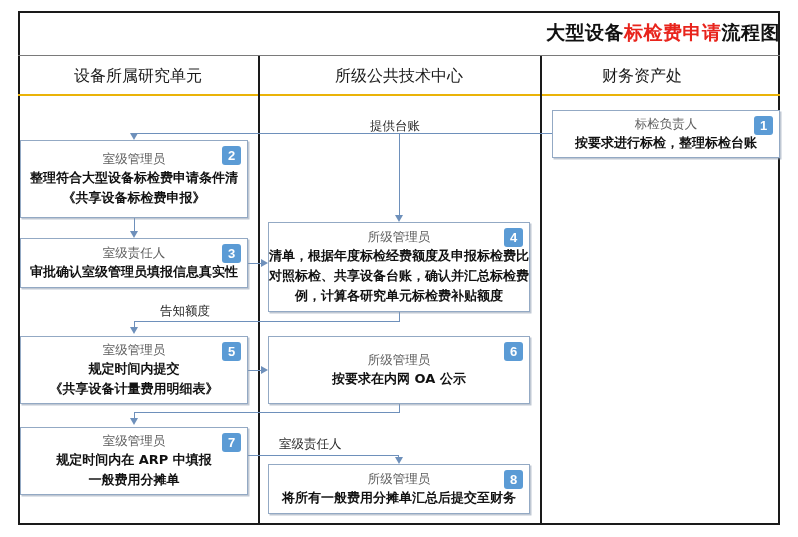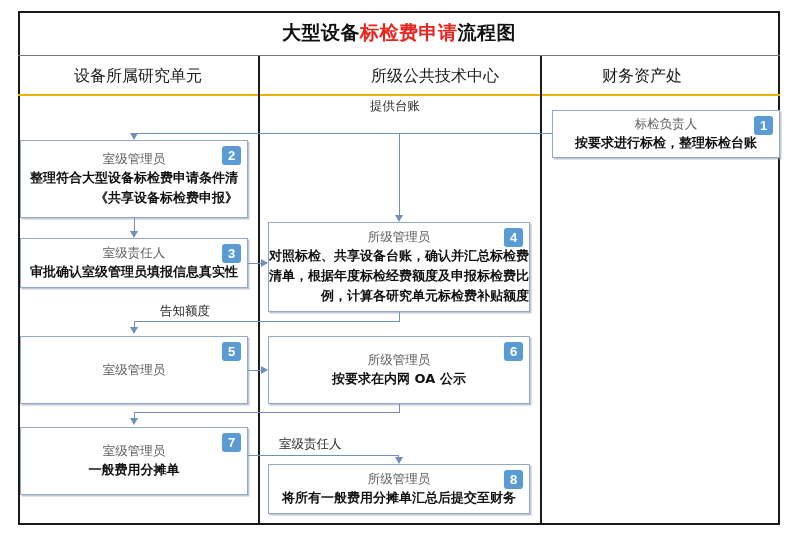--- a/index.html
+++ b/index.html
@@ -32,21 +32,21 @@
   .title-row {
     position: absolute;
     left: 18px;
     top: 11px;
     width: 762px;
     height: 45px;
     box-sizing: border-box;
     border-bottom: 1px solid #7a7a7a;
     display: flex;
     align-items: center;
-    justify-content: center;
+    justify-content: flex-end;
   }
   .title-text {
     font-size: 19px;
     font-weight: bold;
     color: #111111;
     letter-spacing: 0.5px;
     white-space: nowrap;
   }
   .title-text .hl { color: #e8241c; }
 
@@ -64,21 +64,21 @@
     top: 0;
     height: 40px;
     display: flex;
     align-items: center;
     justify-content: center;
     font-size: 16px;
     color: #1a1a1a;
     white-space: nowrap;
   }
   .hc1 { left: 0px;   width: 240px; }
-  .hc2 { left: 240px; width: 282px; padding-left: 36px; }
+  .hc2 { left: 240px; width: 282px; }
   .hc3 { left: 522px; width: 204px; }
 
   
   .lane-div {
     position: absolute;
     top: 56px;
     width: 2px;
     height: 469px;
     background: #1a1a1a;
   }
@@ -103,21 +103,21 @@
     color: #5e5e5e;
     line-height: 1.45;
     text-align: right;
     white-space: nowrap;
   }
   .pbox .body {
     font-size: 13px;
     font-weight: bold;
     color: #111111;
     line-height: 1.55;
-    text-align: right;
+    text-align: center;
   }
   .pbox .body .ln { display: block; white-space: nowrap; }
 
   .badge {
     position: absolute;
     top: 5px;
     right: 6px;
     width: 19px;
     height: 19px;
     border-radius: 3px;
@@ -186,21 +186,21 @@
     <div class="header-cell hc2">所级公共技术中心</div>
     <div class="header-cell hc3">财务资产处</div>
   </div>
 
   <div class="lane-div d1"></div>
   <div class="lane-div d2"></div>
 
   <div class="conn h" style="left:134px; top:133px; width:418px;"></div>
   <div class="conn v" style="left:134px; top:133px; height:5px;"></div>
   <div class="arrow-d" style="left:129.5px; top:133px;"></div>
-  <div class="edge-label" style="left:370px; top:98px;">提供台账</div>
+  <div class="edge-label" style="left:370px; top:118px;">提供台账</div>
 
   <div class="conn v" style="left:399px; top:133px; height:82px;"></div>
   <div class="arrow-d" style="left:394.5px; top:215px;"></div>
 
   <div class="conn v" style="left:134px; top:218px; height:13px;"></div>
   <div class="arrow-d" style="left:129.5px; top:231px;"></div>
 
   <div class="conn h" style="left:248px; top:263px; width:13px;"></div>
   <div class="arrow-r" style="left:261px; top:258.5px;"></div>
 
@@ -245,43 +245,48 @@
     <div class="role">室级责任人</div>
     <div class="body">
       <span class="ln">审批确认室级管理员填报信息真实性</span>
     </div>
   </div>
 
   <div class="pbox b4">
     <div class="badge">4</div>
     <div class="role">所级管理员</div>
     <div class="body">
+      <span class="ln">清单，根据年度标检经费额度及申报标检费比</span>
       <span class="ln">对照标检、共享设备台账，确认并汇总标检费</span>
-      <span class="ln">清单，根据年度标检经费额度及申报标检费比</span>
       <span class="ln">例，计算各研究单元标检费补贴额度</span>
     </div>
   </div>
 
   <div class="pbox b5">
     <div class="badge">5</div>
     <div class="role">室级管理员</div>
+    <div class="body">
+      <span class="ln">规定时间内提交</span>
+      <span class="ln">《共享设备计量费用明细表》</span>
+    </div>
   </div>
 
   <div class="pbox b6">
     <div class="badge">6</div>
     <div class="role">所级管理员</div>
     <div class="body">
       <span class="ln">按要求在内网 OA 公示</span>
     </div>
   </div>
 
   <div class="pbox b7">
     <div class="badge">7</div>
     <div class="role">室级管理员</div>
     <div class="body">
+      <span class="ln">规定时间内在 ARP 中填报</span>
       <span class="ln">一般费用分摊单</span>
     </div>
   </div>
 
   <div class="pbox b8">
     <div class="badge">8</div>
     <div class="role">所级管理员</div>
     <div class="body">
       <span class="ln">将所有一般费用分摊单汇总后提交至财务</span>
     </div>

